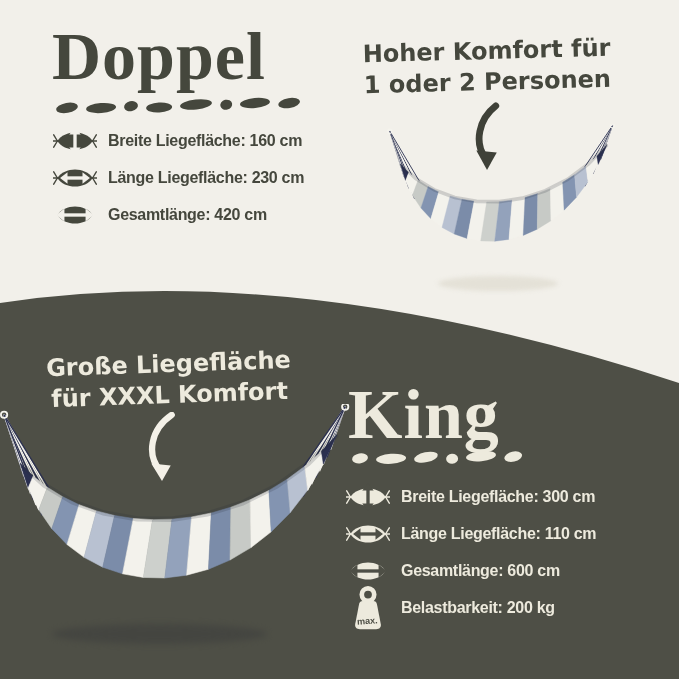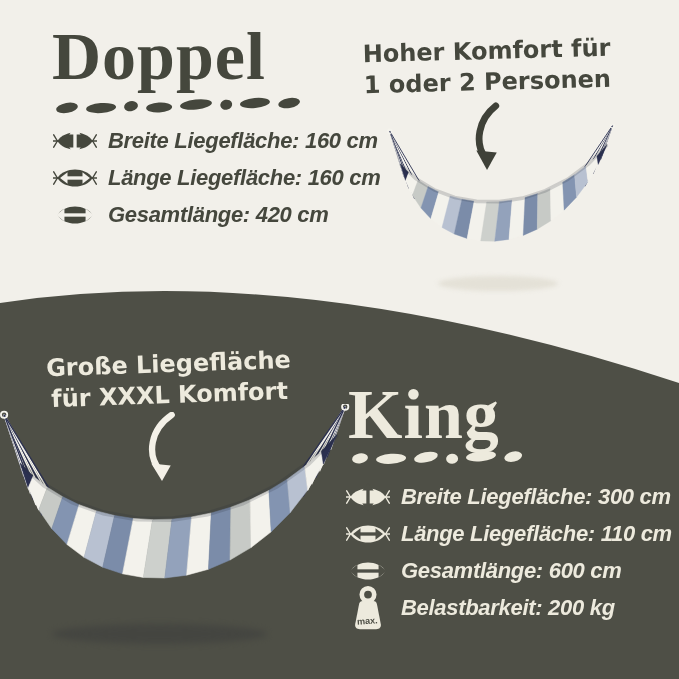--- a/index.html
+++ b/index.html
@@ -41,21 +41,21 @@
   .spec-row{display:flex;align-items:center;height:30px;gap:10px;}
   .icon-box{flex:0 0 46px;display:flex;justify-content:center;align-items:center;overflow:visible;}
   .spec-icon{width:44px;height:32px;}
   .spec-icon.weight{width:38px;height:48px;}
   .ik{fill:var(--ink);}
   .pp{fill:var(--paper);}
   .cord{stroke:var(--ink);stroke-width:1.6;stroke-linecap:round;}
   .ring{fill:none;stroke:var(--ink);stroke-width:5.4;}
   .wtxt{font-family:"Liberation Sans",sans-serif;font-size:10.5px;font-weight:bold;fill:var(--paper);}
   .spec-text{
-    font-size:22px;font-weight:700;color:var(--ink);letter-spacing:-0.3px;white-space:nowrap;font-style:italic;
+    font-size:16px;font-weight:700;color:var(--ink);letter-spacing:-0.3px;white-space:nowrap;
   }
 
   .callout{
     position:absolute;width:250px;text-align:center;
     font-family:"DejaVu Sans","Liberation Sans",sans-serif;
     font-weight:700;font-size:24px;line-height:1.3;color:var(--ink);
   }
   .callout-doppel{left:362px;top:36px;transform:rotate(-1.5deg);}
   .callout-king{left:44px;top:349px;transform:rotate(-2deg);}
 
@@ -145,21 +145,21 @@
             </svg>
           </span>
         <span class="spec-text">Breite Liegefläche: 160 cm</span>
       </div>
       <div class="spec-row">
         <span class="icon-box">
           <svg class="spec-icon">
               <use href="#sym-length"></use>
             </svg>
           </span>
-        <span class="spec-text">Länge Liegefläche: 160 cm</span>
+        <span class="spec-text">Länge Liegefläche: 230 cm</span>
       </div>
       <div class="spec-row">
         <span class="icon-box">
           <svg class="spec-icon">
               <use href="#sym-total"></use>
             </svg>
           </span>
         <span class="spec-text">Gesamtlänge: 420 cm</span>
       </div>
     </div>

